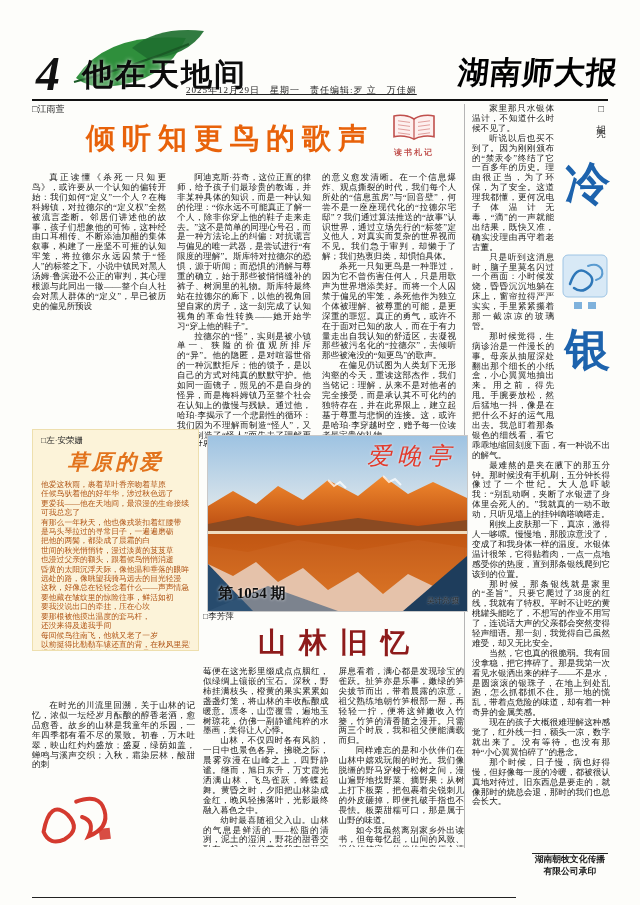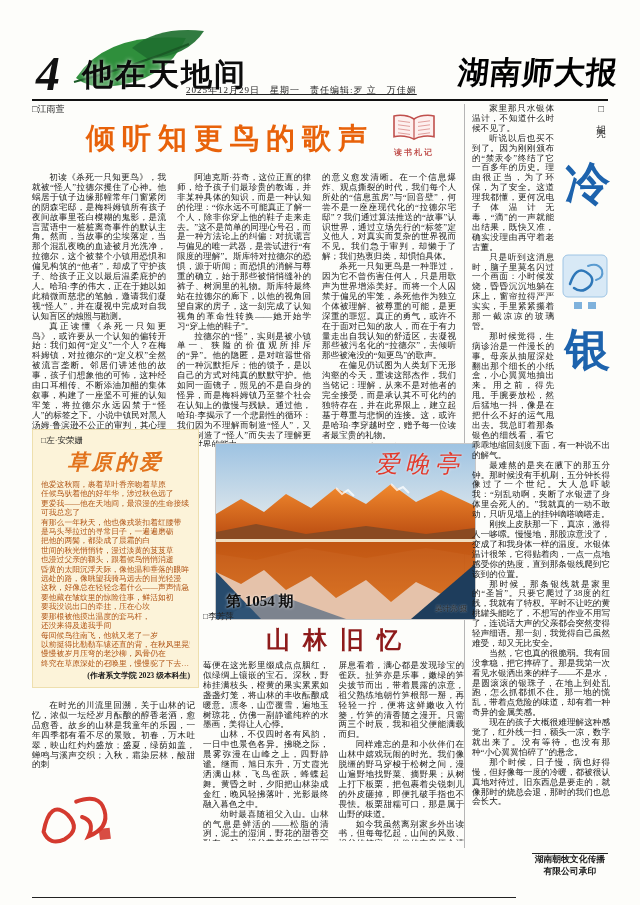--- a/index.html
+++ b/index.html
@@ -23,38 +23,38 @@
   
   .main-article{position:absolute;left:32px;top:103px;width:424px;}
   .title-row{position:relative;height:50px;margin-top:1px;}
   .main-title{position:absolute;left:54px;top:2px;margin:0;font-size:29px;font-weight:900;color:#e8620a;
               letter-spacing:7px;font-family:"Liberation Sans","DejaVu Sans",sans-serif;}
   .badge{position:absolute;right:13px;top:-4px;width:58px;text-align:center;}
   .badge-label{font-size:8px;color:#c0504d;letter-spacing:2px;font-weight:700;}
   .cols{display:flex;gap:11px;height:274px;overflow:hidden;margin-top:6px;}
   .col{flex:1;min-width:0;}
   
-  .poem{position:absolute;left:32px;top:429px;width:167px;height:259px;background:#fcf3d9;
+  .poem{position:absolute;left:32px;top:429px;width:167px;height:222px;background:#fcf3d9;
         border:1px solid #eedfae;box-sizing:border-box;padding:5px 8px;overflow:hidden;}
   .poem-title{margin:1px 0 4px;text-align:center;font-size:21px;font-weight:800;color:#e2731c;
               font-style:italic;letter-spacing:3px;}
   .poem-line{font-size:7.8px;line-height:9.4px;color:#b05415;white-space:nowrap;overflow:hidden;}
   .poem .byline{font-size:7.8px;}
   
   .photo{position:absolute;left:203px;top:431px;width:261px;height:177px;border:1px solid #c9c9c9;
          box-sizing:border-box;overflow:hidden;}
   .photo-title{position:absolute;right:10px;top:4px;font-size:24px;color:#e23a2c;font-style:italic;
                letter-spacing:6px;text-shadow:0 0 3px rgba(255,255,255,.7);}
   .photo-issue{position:absolute;left:10px;bottom:8px;font-size:15px;font-weight:700;color:#101010;
                text-shadow:0 0 3px rgba(255,255,255,.8);}
   .photo-credit{position:absolute;right:8px;bottom:5px;font-size:7.5px;color:#222;
                 text-shadow:0 0 2px rgba(255,255,255,.7);}
   
   .mountain{position:absolute;left:203px;top:611px;width:261px;}
-  .mountain-title{margin:1px 0 5px;text-align:center;font-size:24px;font-weight:900;color:#8e1b1b;
+  .mountain-title{margin:1px 0 5px;text-align:center;font-size:28px;font-weight:900;color:#8e1b1b;
                   letter-spacing:13px;padding-left:13px;}
   .mcols{display:flex;gap:10px;height:180px;overflow:hidden;}
   .mcol{flex:1;min-width:0;}
   .intro-col{position:absolute;left:32px;top:701px;width:163px;height:84px;overflow:hidden;}
   .seal{position:absolute;left:34px;top:788px;width:80px;height:58px;transform:rotate(-7deg);}
   
   .silver{position:absolute;left:472px;top:104px;width:138px;height:746px;overflow:hidden;}
   .rail{float:right;width:50px;height:334px;position:relative;margin-left:6px;}
   .author-vert{position:absolute;right:3px;top:0;writing-mode:vertical-rl;font-size:9.5px;letter-spacing:3px;color:#222;}
   .big-char{position:absolute;right:0;font-size:45px;font-weight:900;color:#1d63ad;line-height:1;}
@@ -94,21 +94,20 @@
         <svg width="48" height="30" viewBox="0 0 60 36">
           <path d="M30 7 C24 2 12 1 5 3 L5 29 C12 27 24 28 30 32 C36 28 48 27 55 29 L55 3 C48 1 36 2 30 7 Z" fill="#fdf0ef" stroke="#c0504d" stroke-width="2"></path>
           <path d="M30 7 L30 32" stroke="#c0504d" stroke-width="1.5"></path>
           <path d="M10 9 L25 11 M10 14 L25 16 M10 19 L25 21 M10 24 L25 26 M35 11 L50 9 M35 16 L50 14 M35 21 L50 19 M35 26 L50 24" stroke="#d98a87" stroke-width="1"></path>
         </svg>
         <div class="badge-label">读书札记</div>
       </div>
     </div>
     <div class="cols">
       <div class="col">
-        <p class="np">初读《杀死一只知更鸟》，我就被“怪人”拉德尔攫住了心神。他蜗居于镇子边缘那幢常年门窗紧闭的阴森宅邸，是梅科姆镇所有孩子夜间故事里苍白模糊的鬼影，是流言蜚语中一桩桩离奇事件的默认主角。然而，当故事的尘埃落定，当那个混乱夜晚的血迹被月光洗净，拉德尔，这个被整个小镇用恐惧和偏见构筑的“他者”，却成了守护孩子、给孩子正义以最后温柔庇护的人。哈珀·李的伟大，正在于她以如此精微而慈悲的笔触，邀请我们凝视“怪人”，并在凝视中完成对自我认知盲区的烛照与勘测。</p>
         <p class="np">真正读懂《杀死一只知更鸟》，或许要从一个认知的偏转开始：我们如何“定义”一个人？在梅科姆镇，对拉德尔的“定义权”全然被流言垄断。邻居们讲述他的故事，孩子们想象他的可怖，这种经由口耳相传、不断添油加醋的集体叙事，构建了一座坚不可摧的认知牢笼，将拉德尔永远囚禁于“怪人”的标签之下。小说中镇民对黑人汤姆·鲁滨逊不公正的审判，其心理根源与此同出一辙——整个白人社会对黑人群体的“定义”，早已被历史的偏见所预设</p>
       </div>
       <div class="col">
         <p class="np">阿迪克斯·芬奇，这位正直的律师，给予孩子们最珍贵的教诲，并非某种具体的知识，而是一种认知的伦理：“你永远不可能真正了解一个人，除非你穿上他的鞋子走来走去。”这不是简单的同理心号召，而是一种方法论上的纠偏：对抗谎言与偏见的唯一武器，是尝试进行“有限度的理解”。斯库特对拉德尔的恐惧，源于听闻；而恐惧的消解与尊重的确立，始于那些被悄悄缝补的裤子、树洞里的礼物。斯库特最终站在拉德尔的廊下，以他的视角回望自家的房子，这一刻完成了认知视角的革命性转换——她开始学习“穿上他的鞋子”。</p>
         <p class="np">拉德尔的“怪”，实则是被小镇单一、狭隘的价值观所排斥的“异”。他的隐匿，是对喧嚣世俗的一种沉默拒斥；他的馈予，是以自己的方式对纯真的默默守护。他如同一面镜子，照见的不是自身的怪异，而是梅科姆镇乃至整个社会在认知上的傲慢与残缺。通过他，哈珀·李揭示了一个悲剧性的循环：我们因为不理解而制造“怪人”，又因为制造了“怪人”而失去了理解更广阔世界的能力。</p>
 
       </div>
       <div class="col">
         <p class="np cont">的意义愈发清晰。在一个信息爆炸、观点撕裂的时代，我们每个人所处的“信息茧房”与“回音壁”，何尝不是一座座现代化的“拉德尔宅邸”？我们通过算法推送的“故事”认识世界，通过立场先行的“标签”定义他人，对真实而复杂的世界视而不见。我们急于审判，却懒于了解；我们热衷归类，却惧怕具体。</p>
         <p class="np">杀死一只知更鸟是一种罪过，因为它不曾伤害任何人，只是用歌声为世界增添美好。而将一个人囚禁于偏见的牢笼，杀死他作为独立个体被理解、被尊重的可能，是更深重的罪愆。真正的勇气，或许不在于面对已知的敌人，而在于有力量走出自我认知的舒适区，去凝视那些被污名化的“拉德尔”，去倾听那些被淹没的“知更鸟”的歌声。</p>
@@ -137,21 +136,21 @@
     <div class="poem-line">要我没说出口的牵挂，压在心坎</div>
     <div class="poem-line">要那根被他摸出温度的套马杆，</div>
     <div class="poem-line">还没来得及递我手间</div>
     <div class="poem-line">每回候鸟往南飞，他就又老了一岁</div>
     <div class="poem-line">以前挺得比勒勒车辕还直的背，在秋风里晃颤</div>
     <div class="poem-line">慢慢被岁月压弯的老沙柳，风骨仍在</div>
     <div class="poem-line">终究在草原深处的召唤里，慢慢驼了下去……</div>
     <div class="byline">(作者系文学院 2023 级本科生)</div>
   </section>
 
-  <figure class="photo" style="margin:12px;">
+  <figure class="photo" style="margin:4px;">
     <svg width="259" height="175" viewBox="0 0 259 175">
       <defs>
         <linearGradient id="sky" x1="0" y1="0" x2="0" y2="1">
           <stop offset="0" stop-color="#9ec3e2"></stop>
             <stop offset="1" stop-color="#eef0ee"></stop>
         </linearGradient>
         <linearGradient id="mg" x1="0" y1="0" x2="0" y2="1">
           <stop offset="0" stop-color="#f28a2e"></stop>
             <stop offset="1" stop-color="#b84a10"></stop>
         </linearGradient>

